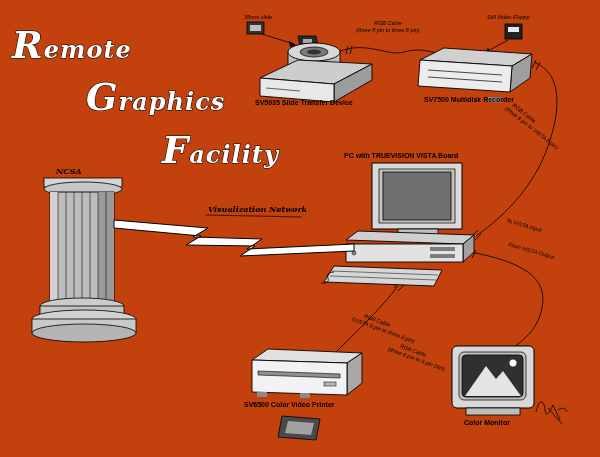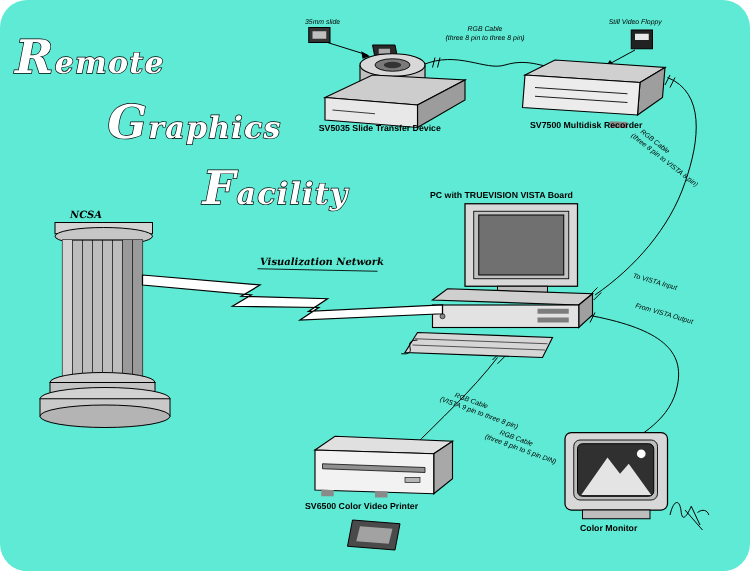--- a/index.html
+++ b/index.html
@@ -1,17 +1,17 @@
 <!DOCTYPE html>
 <html><head>
 <meta charset="utf-8">
 <style>
   html,body{margin:0;padding:0;background:#fff;}
-  .canvas{position:relative;width:600px;height:457px;background:#5eead4;overflow:hidden;
-          font-family:"Liberation Sans",sans-serif;border-radius:22px;}
+  .canvas{position:relative;width:600px;height:457px;background:#c2410c;overflow:hidden;
+          font-family:"Liberation Sans",sans-serif;}
   svg{position:absolute;left:0;top:0;}
   
   .title-text{font-family:"DejaVu Serif",serif;font-style:italic;font-weight:bold;
               font-size:24px;fill:#ffffff;stroke:#000000;stroke-width:1.1px;paint-order:stroke;
               letter-spacing:1px;}
   .title-big{font-size:37px;}
   .dev-label{font-family:"Liberation Sans",sans-serif;font-weight:bold;font-size:7px;fill:#000;}
   .tiny-label{font-family:"Liberation Sans",sans-serif;font-style:italic;font-size:5.5px;fill:#000;}
   .script-label{font-family:"DejaVu Serif",serif;font-style:italic;font-weight:bold;font-size:8px;fill:#000;}
   .thin{fill:none;stroke:#000;stroke-width:0.8;}

